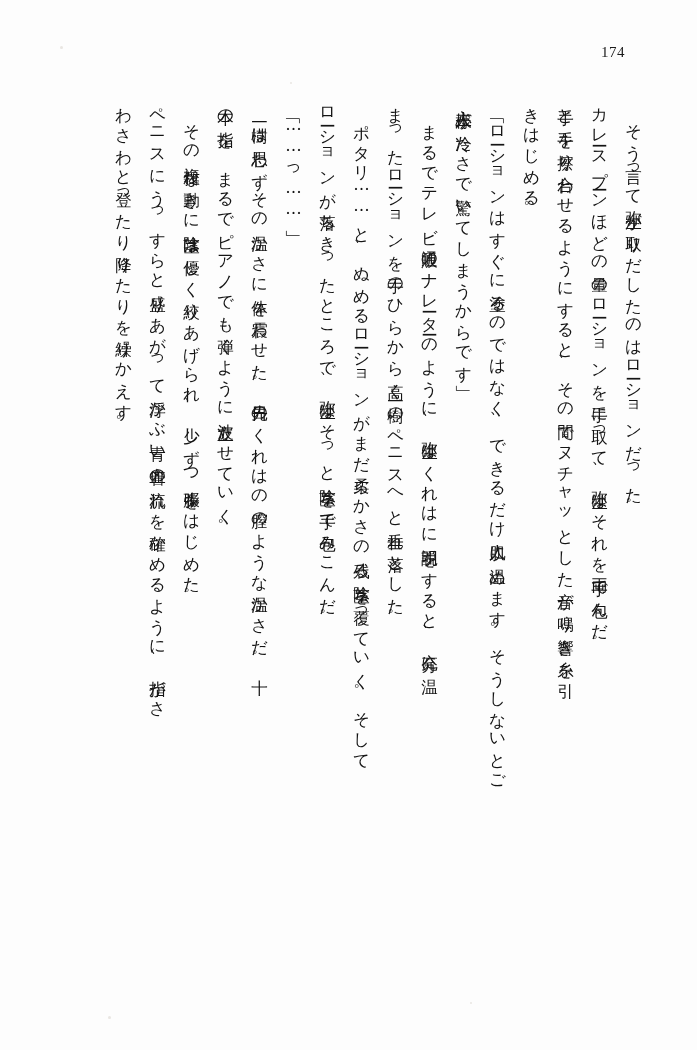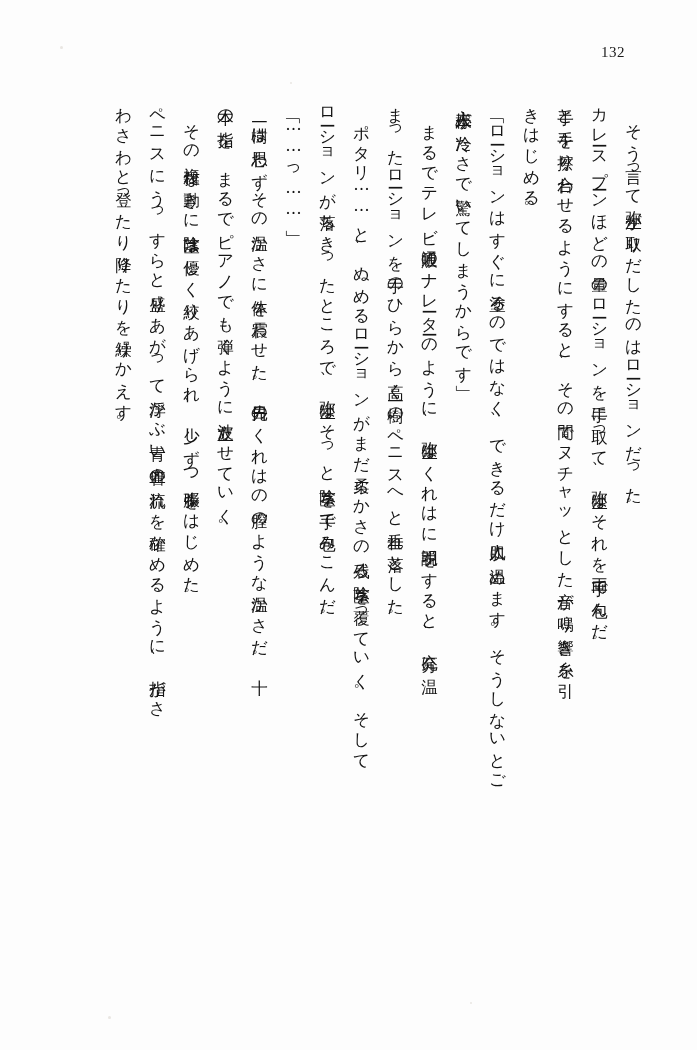--- a/index.html
+++ b/index.html
@@ -81,21 +81,21 @@
 </head>
 <body>
 
 <div class="page">
 
   <div class="speck" style="left:60px; top:46px; width:3px; height:3px;"></div>
   <div class="speck" style="left:290px; top:82px; width:2px; height:2px;"></div>
   <div class="speck" style="left:108px; top:1016px; width:3px; height:3px;"></div>
   <div class="speck" style="left:470px; top:1002px; width:2px; height:2px;"></div>
 
-  <div class="page-number">132</div>
+  <div class="page-number">174</div>
 
   <div class="text-body">
     <div class="col indent">そう言って弥生が取りだしたのはローションだった。</div>
     <div class="col">カレースプーンほどの量のローションを手に取って、弥生はそれを両手で包んだ。</div>
     <div class="col">手と手を擦り合わせるようにすると、その間でヌチャッとした音が鳴り響き糸を引</div>
     <div class="col">きはじめる。</div>
     <div class="col indent">「ローションはすぐに塗るのではなく、できるだけ人肌に温めます。そうしないとご</div>
     <div class="col">主人様が冷たさで驚いてしまうからです」</div>
     <div class="col indent">まるでテレビ通販のナレーターのように、弥生はくれはに説明をすると、充分に温</div>
     <div class="col">まったローションを手のひらから高く一樹のペニスへと垂れ落とした。</div>

